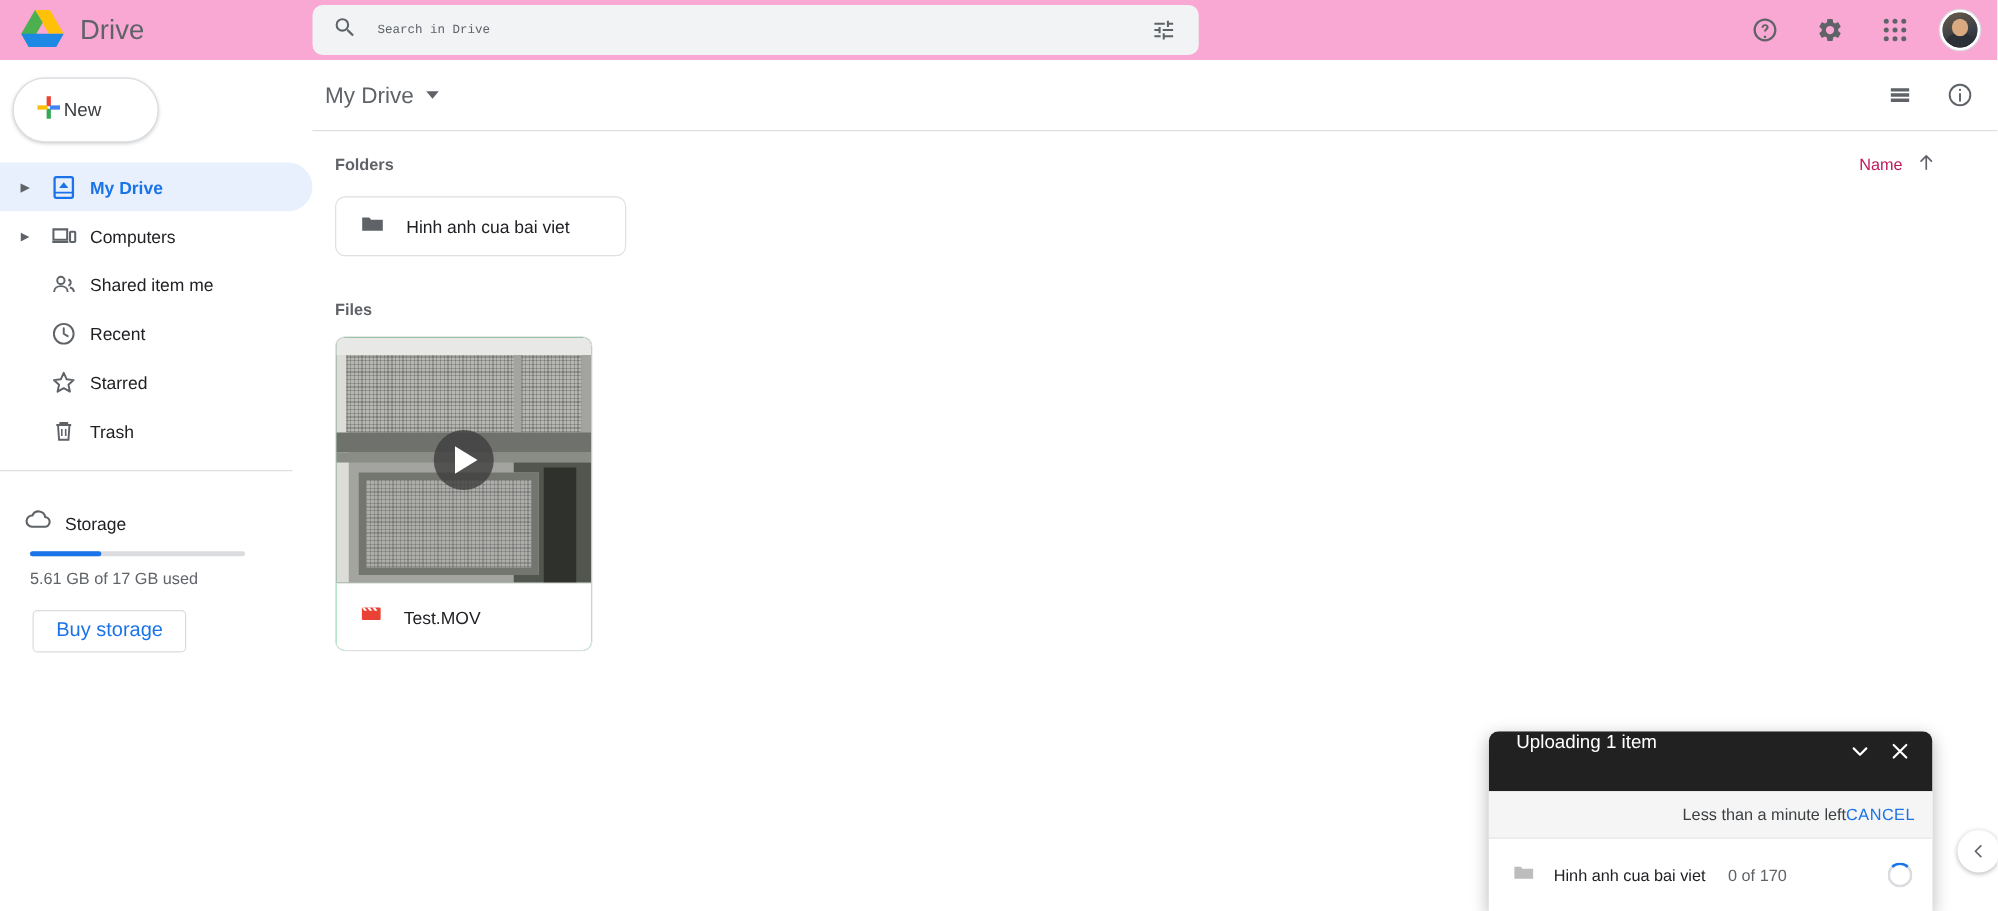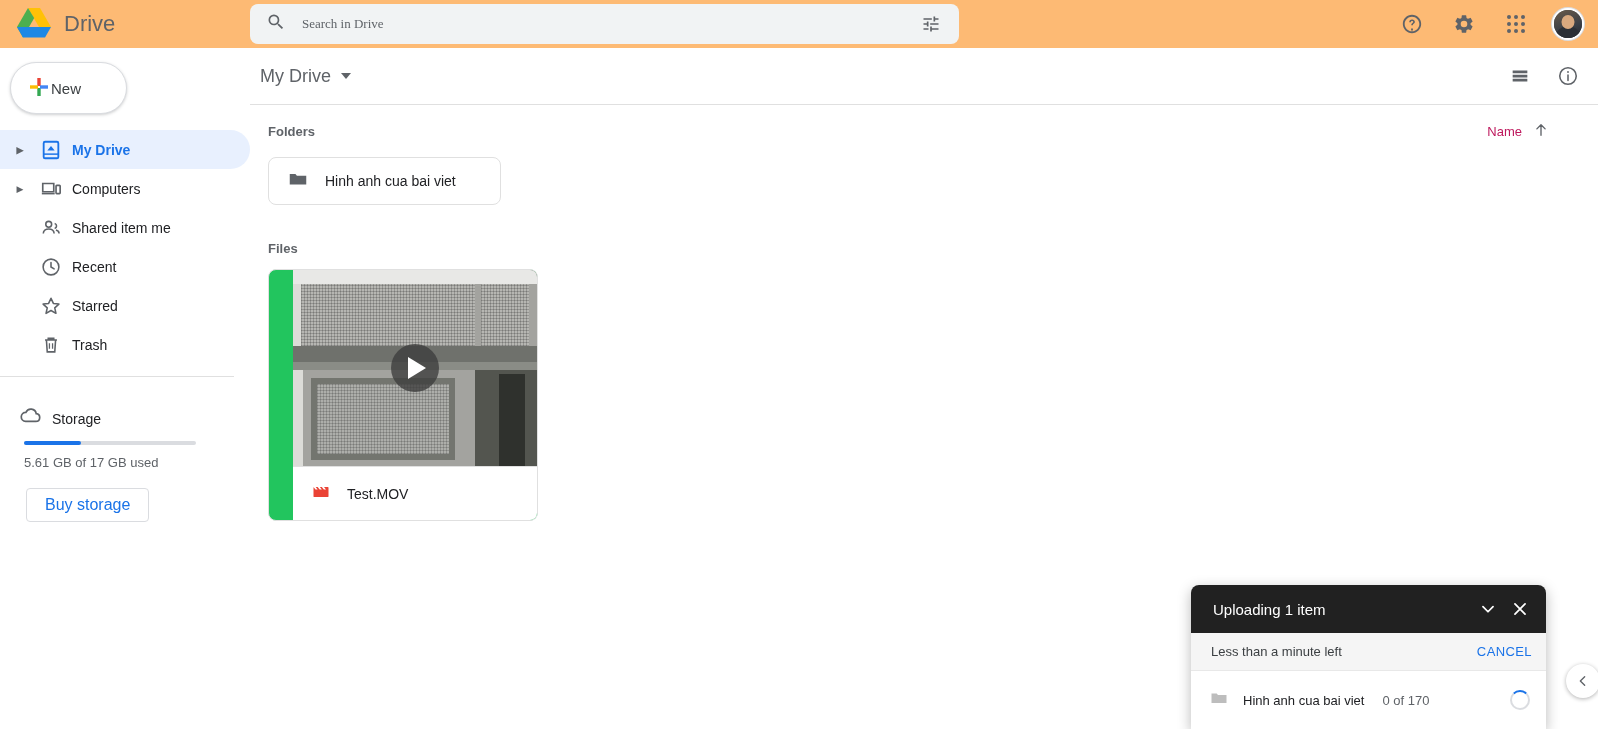--- a/index.html
+++ b/index.html
@@ -9,34 +9,34 @@
     background: #ffffff;
     overflow: hidden;
     color: #202124;
   }
   .app { position: relative; width: 1598px; height: 729px; }
 
   
   .topbar {
     position: absolute; top: 0; left: 0; width: 1598px; height: 48px;
     display: flex; align-items: center;
-    background: #fdba74;
+    background: #f9a8d4;
   }
   .brand { display: flex; align-items: center; width: 250px; padding-left: 16px; gap: 12px; }
   .brand-title { font-size: 22px; color: #5f6368; letter-spacing: 0; }
 
   .search-wrap {
     position: absolute; left: 250px; top: 4px;
     width: 709px; height: 40px;
     background: #f1f3f4; border-radius: 8px;
     display: flex; align-items: center; padding: 0 12px 0 16px;
   }
   .search-input {
     flex: 1; border: 0; outline: 0; background: transparent;
-    font-family: Liberation Serif, serif; font-size: 13px; color: #202124;
+    font-family: Liberation Mono, monospace; font-size: 10px; color: #202124;
     padding-left: 16px;
   }
   .search-input::placeholder { color: #5f6368; }
   .topbar-right {
     position: absolute; right: 14px; top: 0; height: 48px;
     display: flex; align-items: center; gap: 20px;
   }
   .icon-btn {
     width: 32px; height: 32px; display: flex; align-items: center; justify-content: center;
     border-radius: 50%; cursor: pointer; background: transparent; border: 0;
@@ -115,22 +115,22 @@
   .grid-area { padding: 0 18px; }
   .folder-card {
     width: 233px; height: 48px; border: 1px solid #e0e0e0; border-radius: 8px;
     display: flex; align-items: center; gap: 16px; padding-left: 18px;
     background: #ffffff; cursor: pointer;
   }
   .folder-name { font-size: 14px; color: #202124; }
 
   .files-label { margin: 34px 0 12px 0; }
   .file-card {
-    width: 270px; border: 1px solid #e0e0e0; border-radius: 8px; overflow: hidden;
-    background: #22c55e; cursor: pointer; padding-left: 24px;
+    width: 206px; border: 1px solid #e0e0e0; border-radius: 8px; overflow: hidden;
+    background: #22c55e; cursor: pointer;
   }
   .thumb { position: relative; width: 100%; height: 196px; overflow: hidden; background: #9a9a98; }
   
   .thumb .ph-sky { position:absolute; inset:0; background:#a3a39f; }
   .thumb .ph-top-frame { position:absolute; left:0; right:0; top:0; height:14px; background:#e8e8e6; }
   .thumb .ph-mesh-top { position:absolute; left:8px; right:62px; top:14px; height:62px;
       background:
         repeating-linear-gradient(0deg, rgba(0,0,0,.18) 0 1px, transparent 1px 3px),
         repeating-linear-gradient(90deg, rgba(0,0,0,.18) 0 1px, transparent 1px 3px),
         #b6b6b2; }
@@ -163,27 +163,27 @@
   .file-name { font-size: 14px; color: #202124; }
 
   
   .toast {
     position: absolute; left: 1191px; top: 585px; width: 355px; height: 144px;
     background: #ffffff; border-radius: 8px 8px 0 0; overflow: hidden;
     box-shadow: 0 4px 14px rgba(0,0,0,.28);
   }
   .toast-head {
     height: 48px; background: #212121; color: #ffffff;
-    display: flex; align-items: center; padding: 0 10px 0 22px;
+    display: flex; padding: 0 10px 0 22px;
   }
   .toast-title { font-size: 15px; flex: 1; }
   .toast-head .icon-btn { color: #ffffff; }
   .toast-sub {
     height: 38px; background: #f5f5f5; display: flex; align-items: center;
-    padding: 0 14px 0 20px; border-bottom: 1px solid #e8e8e8;
+    padding: 0 14px 0 20px; border-bottom: 1px solid #e8e8e8; text-align: right;
   }
   .toast-sub-text { font-size: 13px; color: #3c4043; flex: 1; }
   .cancel-link { font-size: 13px; color: #1a73e8; cursor: pointer; letter-spacing: .4px; }
   .toast-row { height: 58px; display: flex; align-items: center; padding: 0 16px 0 18px; gap: 14px; }
   .toast-row .up-name { font-size: 13px; color: #202124; }
   .toast-row .up-count { font-size: 13px; color: #5f6368; margin-left: 4px; flex: 1; }
   .spinner {
     width: 20px; height: 20px; border-radius: 50%;
     border: 2px solid #dadce0; border-top-color: #1a73e8;
   }

